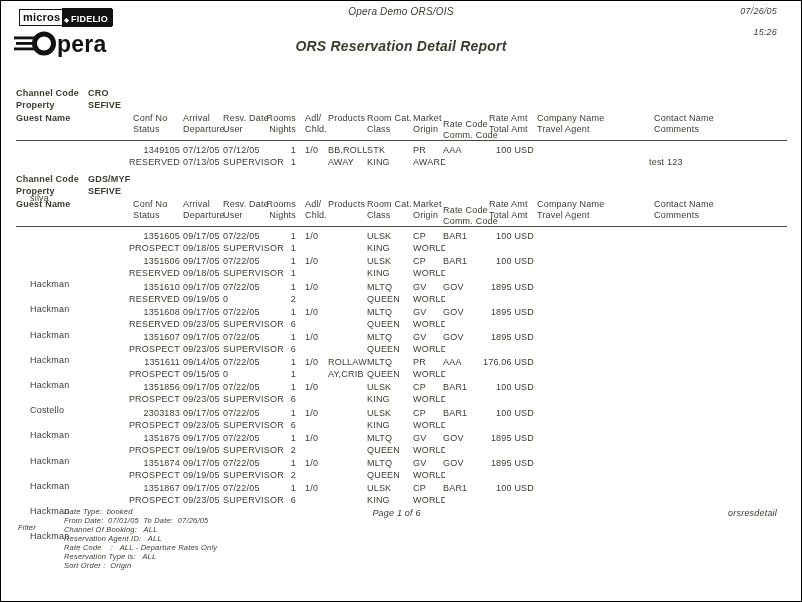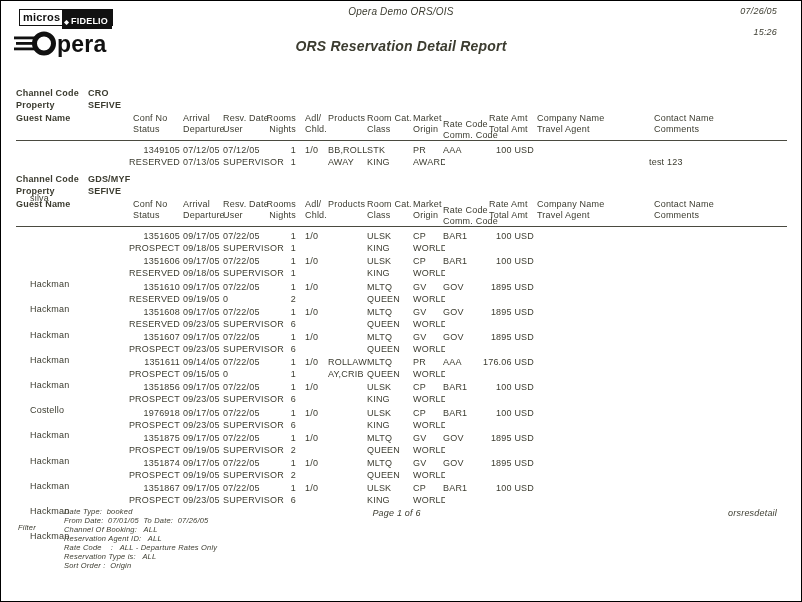--- a/index.html
+++ b/index.html
@@ -19,21 +19,21 @@
   .b{font-weight:bold;}
   i{font-style:normal;}
 
   
   .hdr{position:absolute;top:0;left:0;width:100%;height:86px;}
   .app-title{position:absolute;top:5px;left:0;width:100%;text-align:center;font-style:italic;font-size:10px;}
   .report-title{position:absolute;top:37px;left:0;width:100%;text-align:center;font-style:italic;font-weight:bold;font-size:14px;}
   .hdr-date{position:absolute;top:5px;right:24px;font-style:italic;}
   .hdr-time{position:absolute;top:26px;right:24px;font-style:italic;}
 
-  .mf-logo{position:absolute;left:18px;top:8px;display:flex;align-items:flex-start;border:1px solid var(--logo);height:17px;box-sizing:border-box;}
+  .mf-logo{position:absolute;left:18px;top:8px;display:flex;align-items:center;border:1px solid var(--logo);height:17px;box-sizing:border-box;}
   .mf-micros{background:#fff;color:var(--logo);font-weight:bold;font-size:11px;line-height:15px;padding:0 2px 0 3px;}
   .mf-fidelio{background:var(--logo);color:#fff;font-weight:bold;font-size:9px;line-height:15px;padding:4px 4px 0 2px;display:flex;align-items:center;gap:2px;}
   .mf-diamond{font-size:6px;line-height:6px;}
   .opera-logo{position:absolute;left:13px;top:27px;}
 
   
   #sections{position:absolute;top:86px;left:0;right:0;}
   .section + .section{margin-top:5px;}
   .meta{position:relative;height:24px;}
   .meta-line{position:absolute;left:15px;line-height:12px;font-weight:bold;}
@@ -654,21 +654,21 @@
               <i></i>
               <i></i>
             </span>
     </div>
 
     <div class="row">
       <span class="c c-guest">
               <i>Hackman</i>
             </span>
       <span class="c c-conf">
-              <i>1976918</i>
+              <i>2303183</i>
               <i>PROSPECT</i>
             </span>
       <span class="c c-arr">
               <i>09/17/05</i>
               <i>09/23/05</i>
             </span>
       <span class="c c-resv">
               <i>07/22/05</i>
               <i>SUPERVISOR</i>
             </span>

